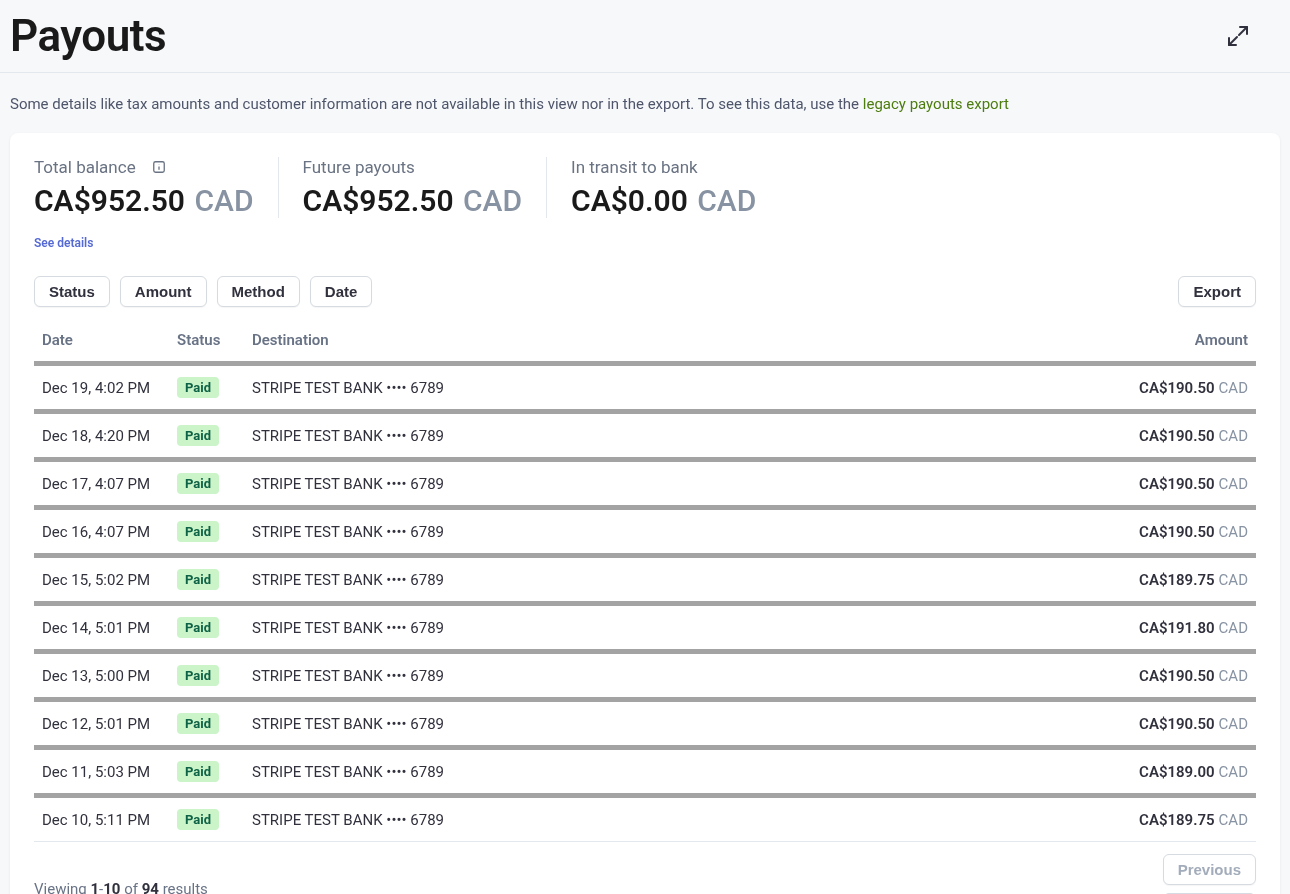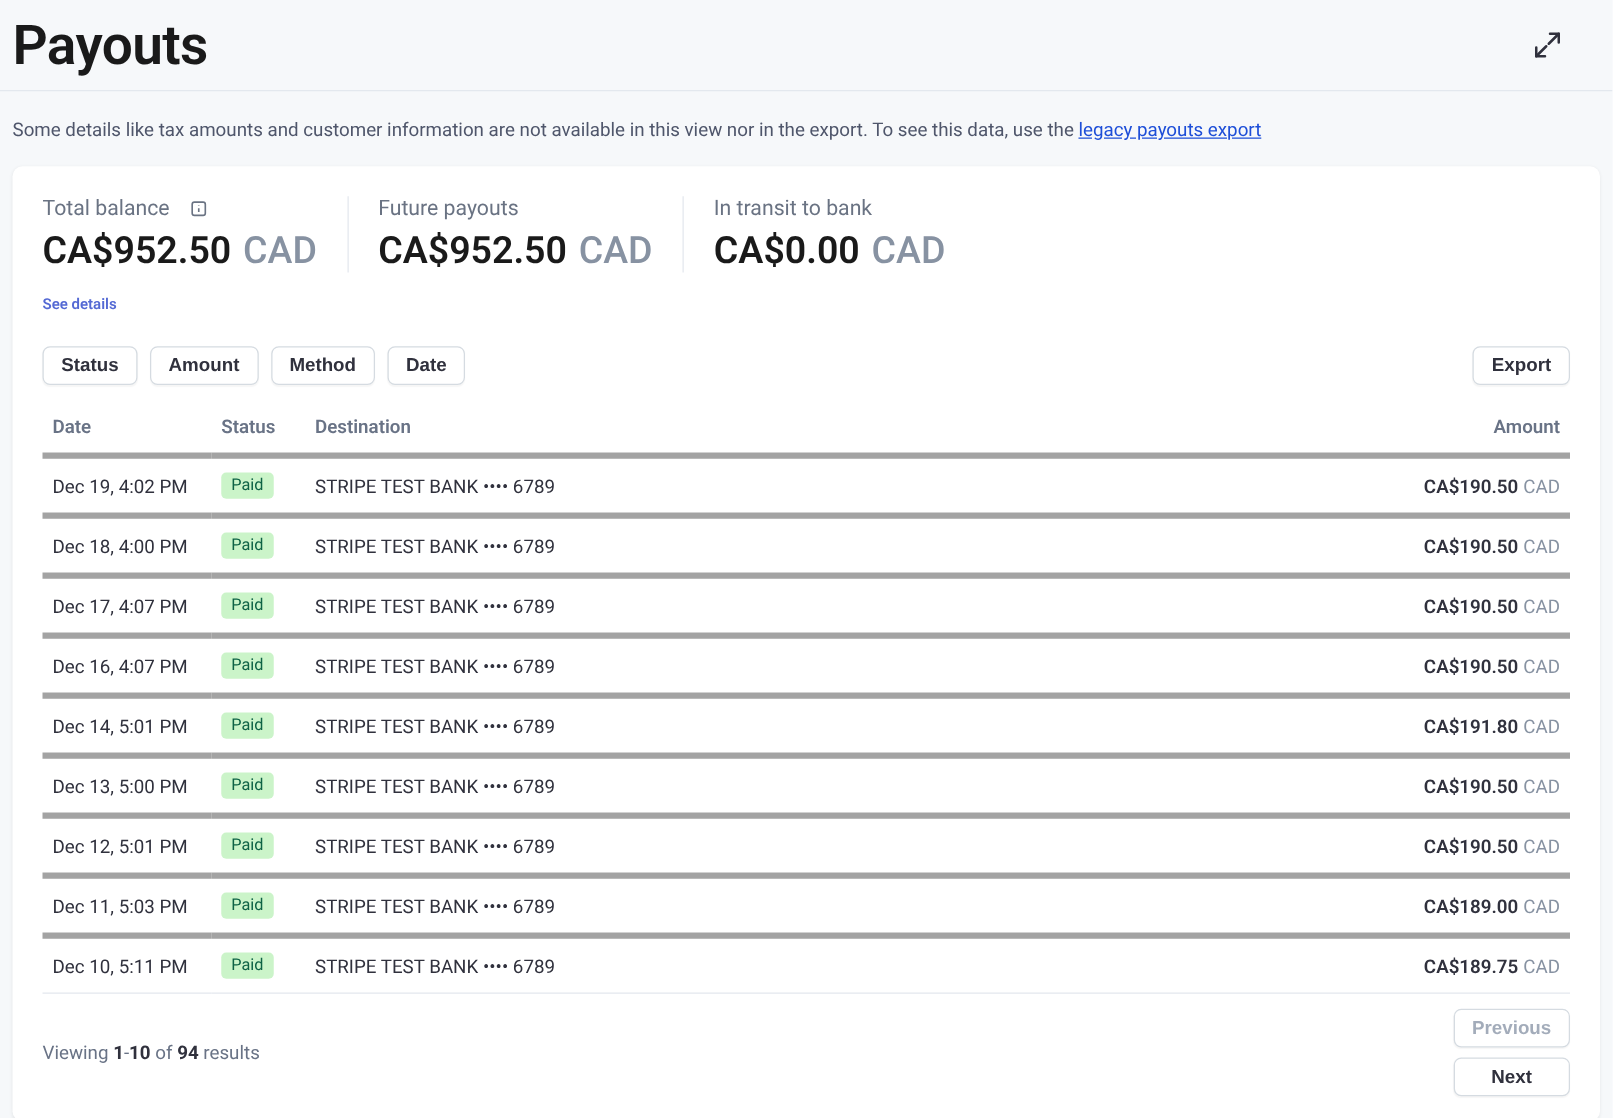--- a/index.html
+++ b/index.html
@@ -33,22 +33,21 @@
       height: 24px;
       cursor: pointer;
       margin-right: 18px;
     }
     .info-banner {
       padding: 22px 10px 0 10px;
       font-size: 15px;
       color: #4f566b;
     }
     .info-banner a {
-      color: #1d4ed8;
-      text-decoration: underline;
+      color: #4d7c0f;
       cursor: pointer;
     }
     .card {
       margin: 20px 10px;
       background: #fff;
       border-radius: 8px;
       box-shadow: 0 1px 3px rgba(0,0,0,0.07);
       padding: 24px 24px 20px 24px;
     }
     .summary-row {
@@ -143,21 +142,21 @@
       color: #30313d;
       vertical-align: middle;
     }
     table.payouts tbody tr:last-child td {
       border-bottom: 1px solid #e3e8ee;
     }
     .badge {
       display: inline-block;
       background: #cbf4c9;
       color: #0e6245;
-      font-weight: 400;
+      font-weight: 700;
       font-size: 13px;
       padding: 3px 8px;
       border-radius: 4px;
     }
     .amount-cell {
       text-align: right;
       font-weight: 600;
     }
     .amount-cell .ccy {
       font-weight: 400;
@@ -270,36 +269,42 @@
         </tr>
       </thead>
       <tbody id="payout-rows">
           <tr>
             <td>Dec 19, 4:02 PM</td>
             <td><span class="badge">Paid</span></td>
             <td>STRIPE TEST BANK •••• 6789</td>
             <td class="amount-cell"><span>CA$190.50</span><span class="ccy">CAD</span></td>
           </tr>
           <tr>
-            <td>Dec 18, 4:00 PM</td>
+            <td>Dec 18, 4:20 PM</td>
             <td><span class="badge">Paid</span></td>
             <td>STRIPE TEST BANK •••• 6789</td>
             <td class="amount-cell"><span>CA$190.50</span><span class="ccy">CAD</span></td>
           </tr>
           <tr>
             <td>Dec 17, 4:07 PM</td>
             <td><span class="badge">Paid</span></td>
             <td>STRIPE TEST BANK •••• 6789</td>
             <td class="amount-cell"><span>CA$190.50</span><span class="ccy">CAD</span></td>
           </tr>
           <tr>
             <td>Dec 16, 4:07 PM</td>
             <td><span class="badge">Paid</span></td>
             <td>STRIPE TEST BANK •••• 6789</td>
             <td class="amount-cell"><span>CA$190.50</span><span class="ccy">CAD</span></td>
+          </tr>
+          <tr>
+            <td>Dec 15, 5:02 PM</td>
+            <td><span class="badge">Paid</span></td>
+            <td>STRIPE TEST BANK •••• 6789</td>
+            <td class="amount-cell"><span>CA$189.75</span><span class="ccy">CAD</span></td>
           </tr>
           <tr>
             <td>Dec 14, 5:01 PM</td>
             <td><span class="badge">Paid</span></td>
             <td>STRIPE TEST BANK •••• 6789</td>
             <td class="amount-cell"><span>CA$191.80</span><span class="ccy">CAD</span></td>
           </tr>
           <tr>
             <td>Dec 13, 5:00 PM</td>
             <td><span class="badge">Paid</span></td>

